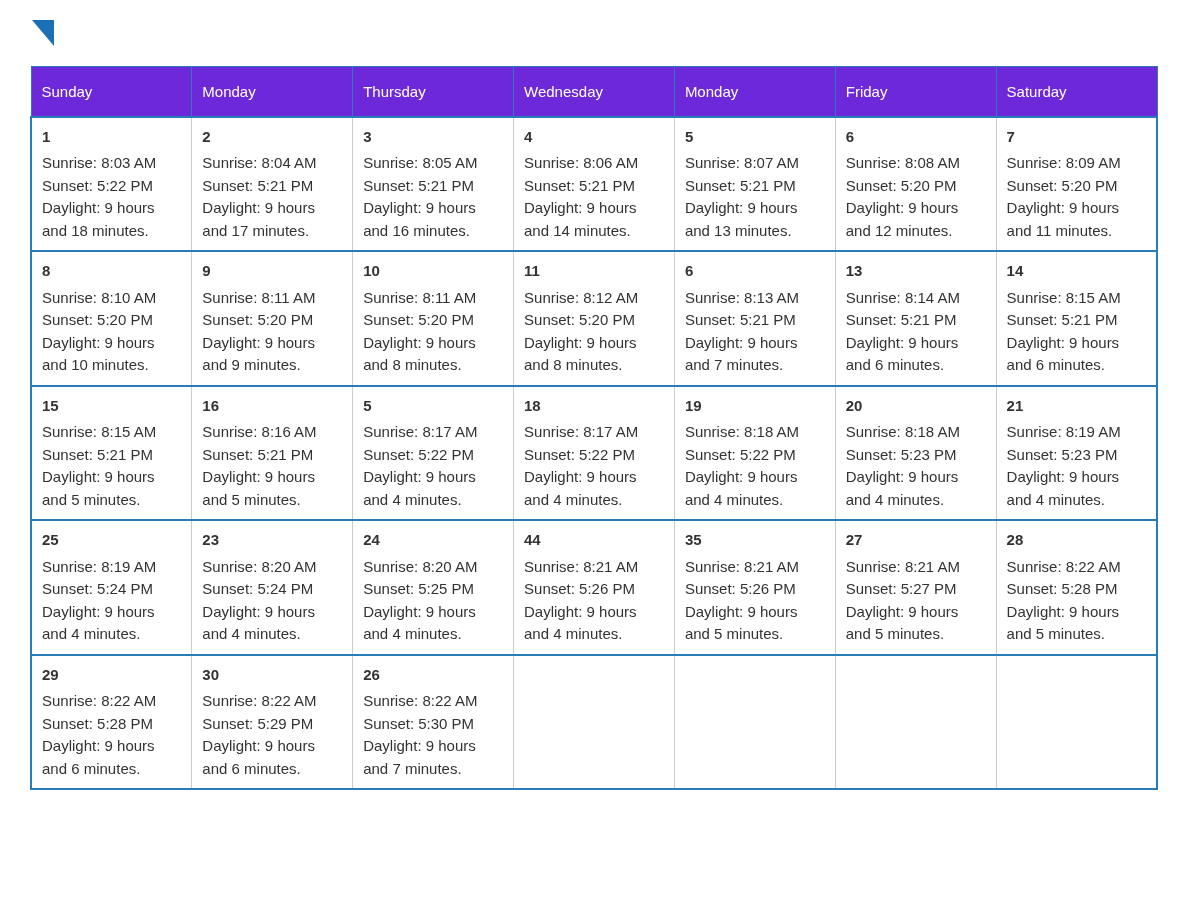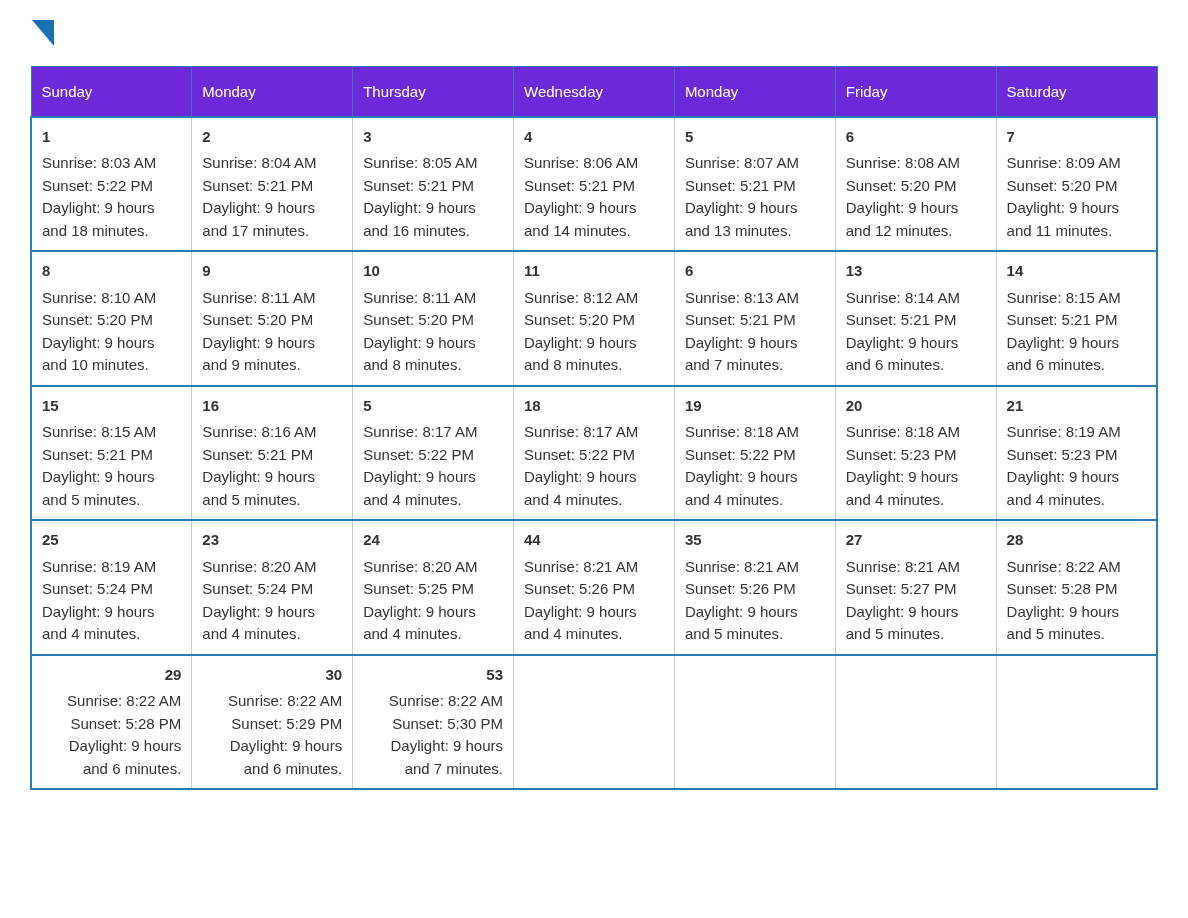--- a/index.html
+++ b/index.html
@@ -77,21 +77,20 @@
       min-height: 90px;
     }
     tbody tr td:first-child {
       border-left: 2px solid #2a7cb8;
     }
     tbody tr td:last-child {
       border-right: 2px solid #2a7cb8;
     }
     tbody tr:last-child td {
       border-bottom: 2px solid #2a7cb8;
-      text-align: right;
     }
     .day-num {
       font-size: 15px;
       font-weight: bold;
       display: block;
       margin-bottom: 4px;
     }
     .day-info {
       font-size: 15px;
       color: #333;
@@ -170,20 +169,20 @@
         <td><span class="day-num">23</span><span class="day-info">Sunrise: 8:20 AM<br>Sunset: 5:24 PM<br>Daylight: 9 hours and 4 minutes.</span></td>
         <td><span class="day-num">24</span><span class="day-info">Sunrise: 8:20 AM<br>Sunset: 5:25 PM<br>Daylight: 9 hours and 4 minutes.</span></td>
         <td><span class="day-num">44</span><span class="day-info">Sunrise: 8:21 AM<br>Sunset: 5:26 PM<br>Daylight: 9 hours and 4 minutes.</span></td>
         <td><span class="day-num">35</span><span class="day-info">Sunrise: 8:21 AM<br>Sunset: 5:26 PM<br>Daylight: 9 hours and 5 minutes.</span></td>
         <td><span class="day-num">27</span><span class="day-info">Sunrise: 8:21 AM<br>Sunset: 5:27 PM<br>Daylight: 9 hours and 5 minutes.</span></td>
         <td><span class="day-num">28</span><span class="day-info">Sunrise: 8:22 AM<br>Sunset: 5:28 PM<br>Daylight: 9 hours and 5 minutes.</span></td>
       </tr>
       <tr>
         <td><span class="day-num">29</span><span class="day-info">Sunrise: 8:22 AM<br>Sunset: 5:28 PM<br>Daylight: 9 hours and 6 minutes.</span></td>
         <td><span class="day-num">30</span><span class="day-info">Sunrise: 8:22 AM<br>Sunset: 5:29 PM<br>Daylight: 9 hours and 6 minutes.</span></td>
-        <td><span class="day-num">53</span><span class="day-info">Sunrise: 8:22 AM<br>Sunset: 5:30 PM<br>Daylight: 9 hours and 7 minutes.</span></td>
+        <td><span class="day-num">26</span><span class="day-info">Sunrise: 8:22 AM<br>Sunset: 5:30 PM<br>Daylight: 9 hours and 7 minutes.</span></td>
         <td class="empty"></td>
         <td class="empty"></td>
         <td class="empty"></td>
         <td class="empty"></td>
       </tr>
     </tbody>
 </table>
 
 </body></html>

